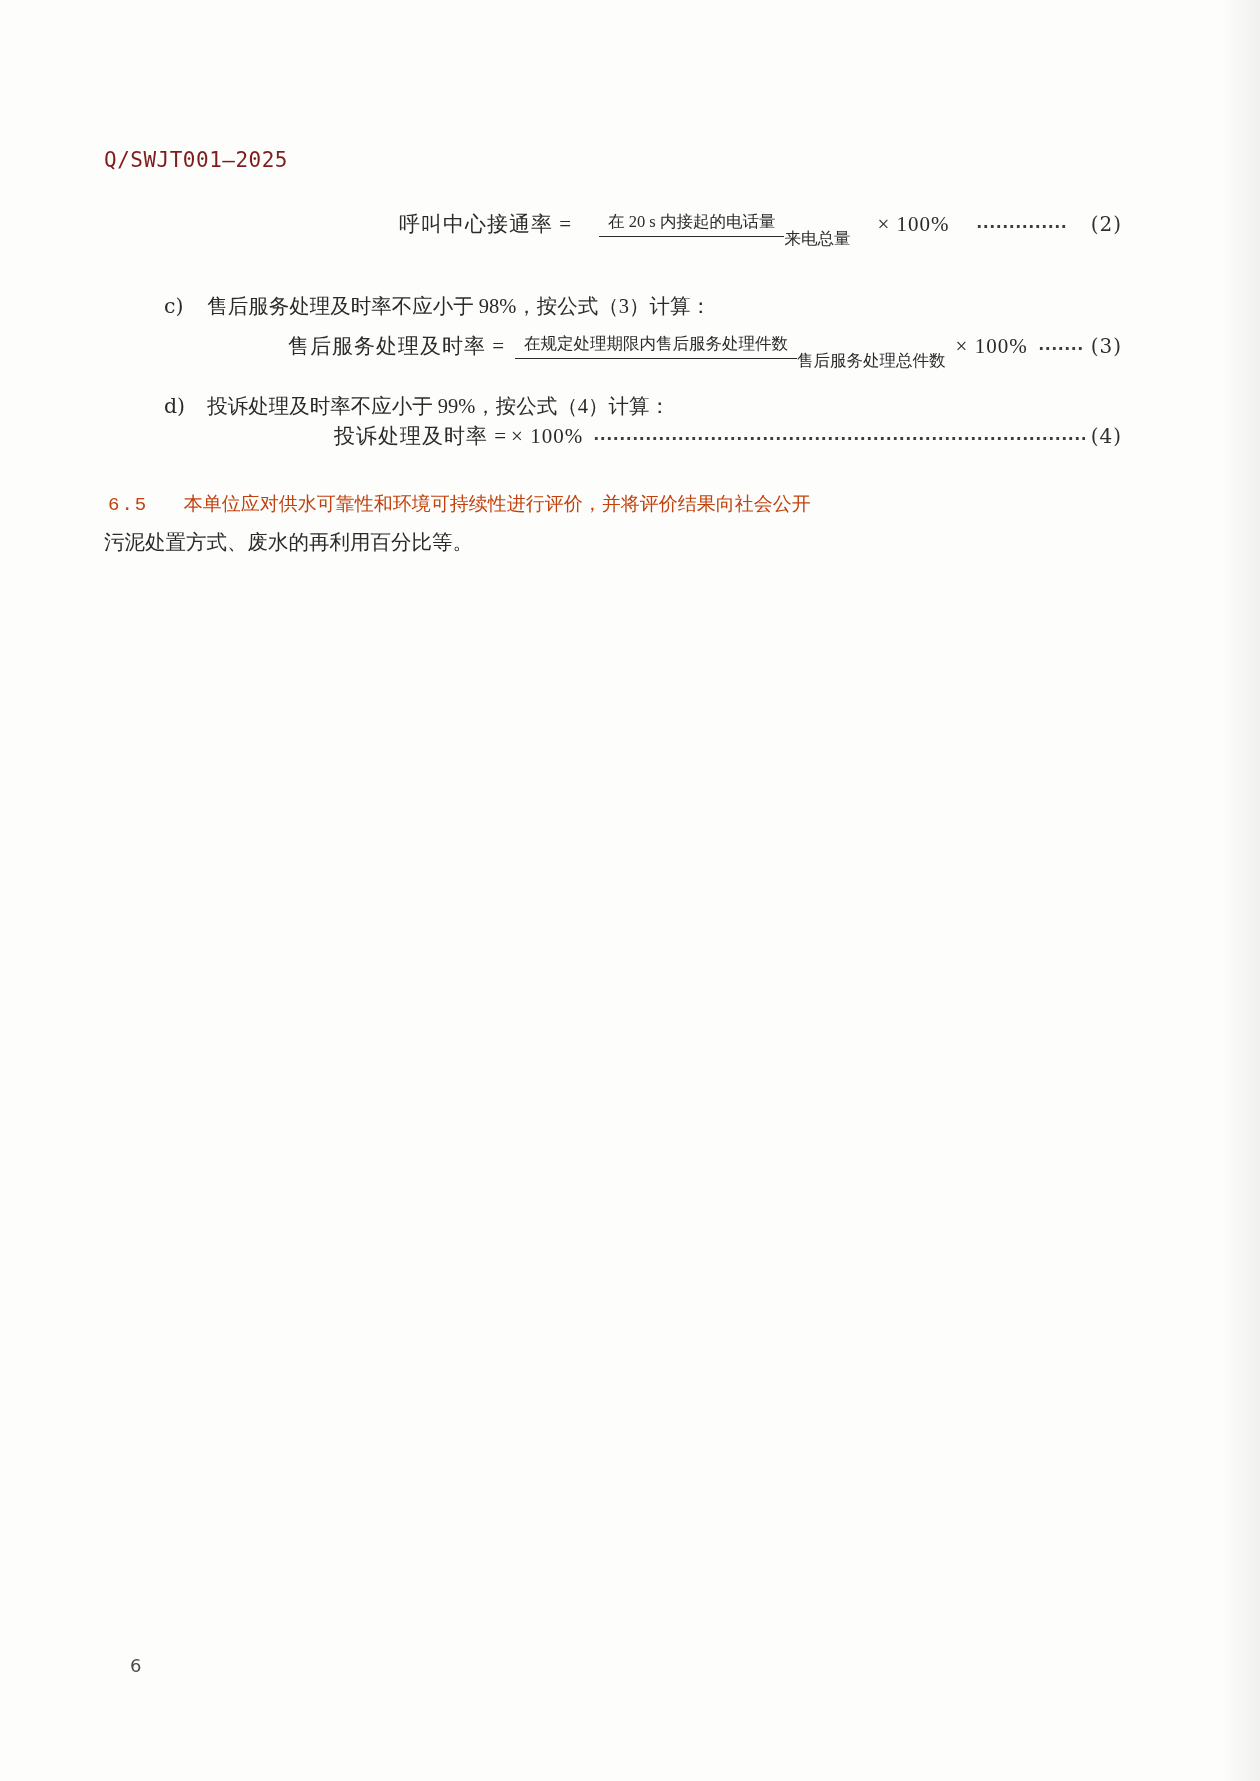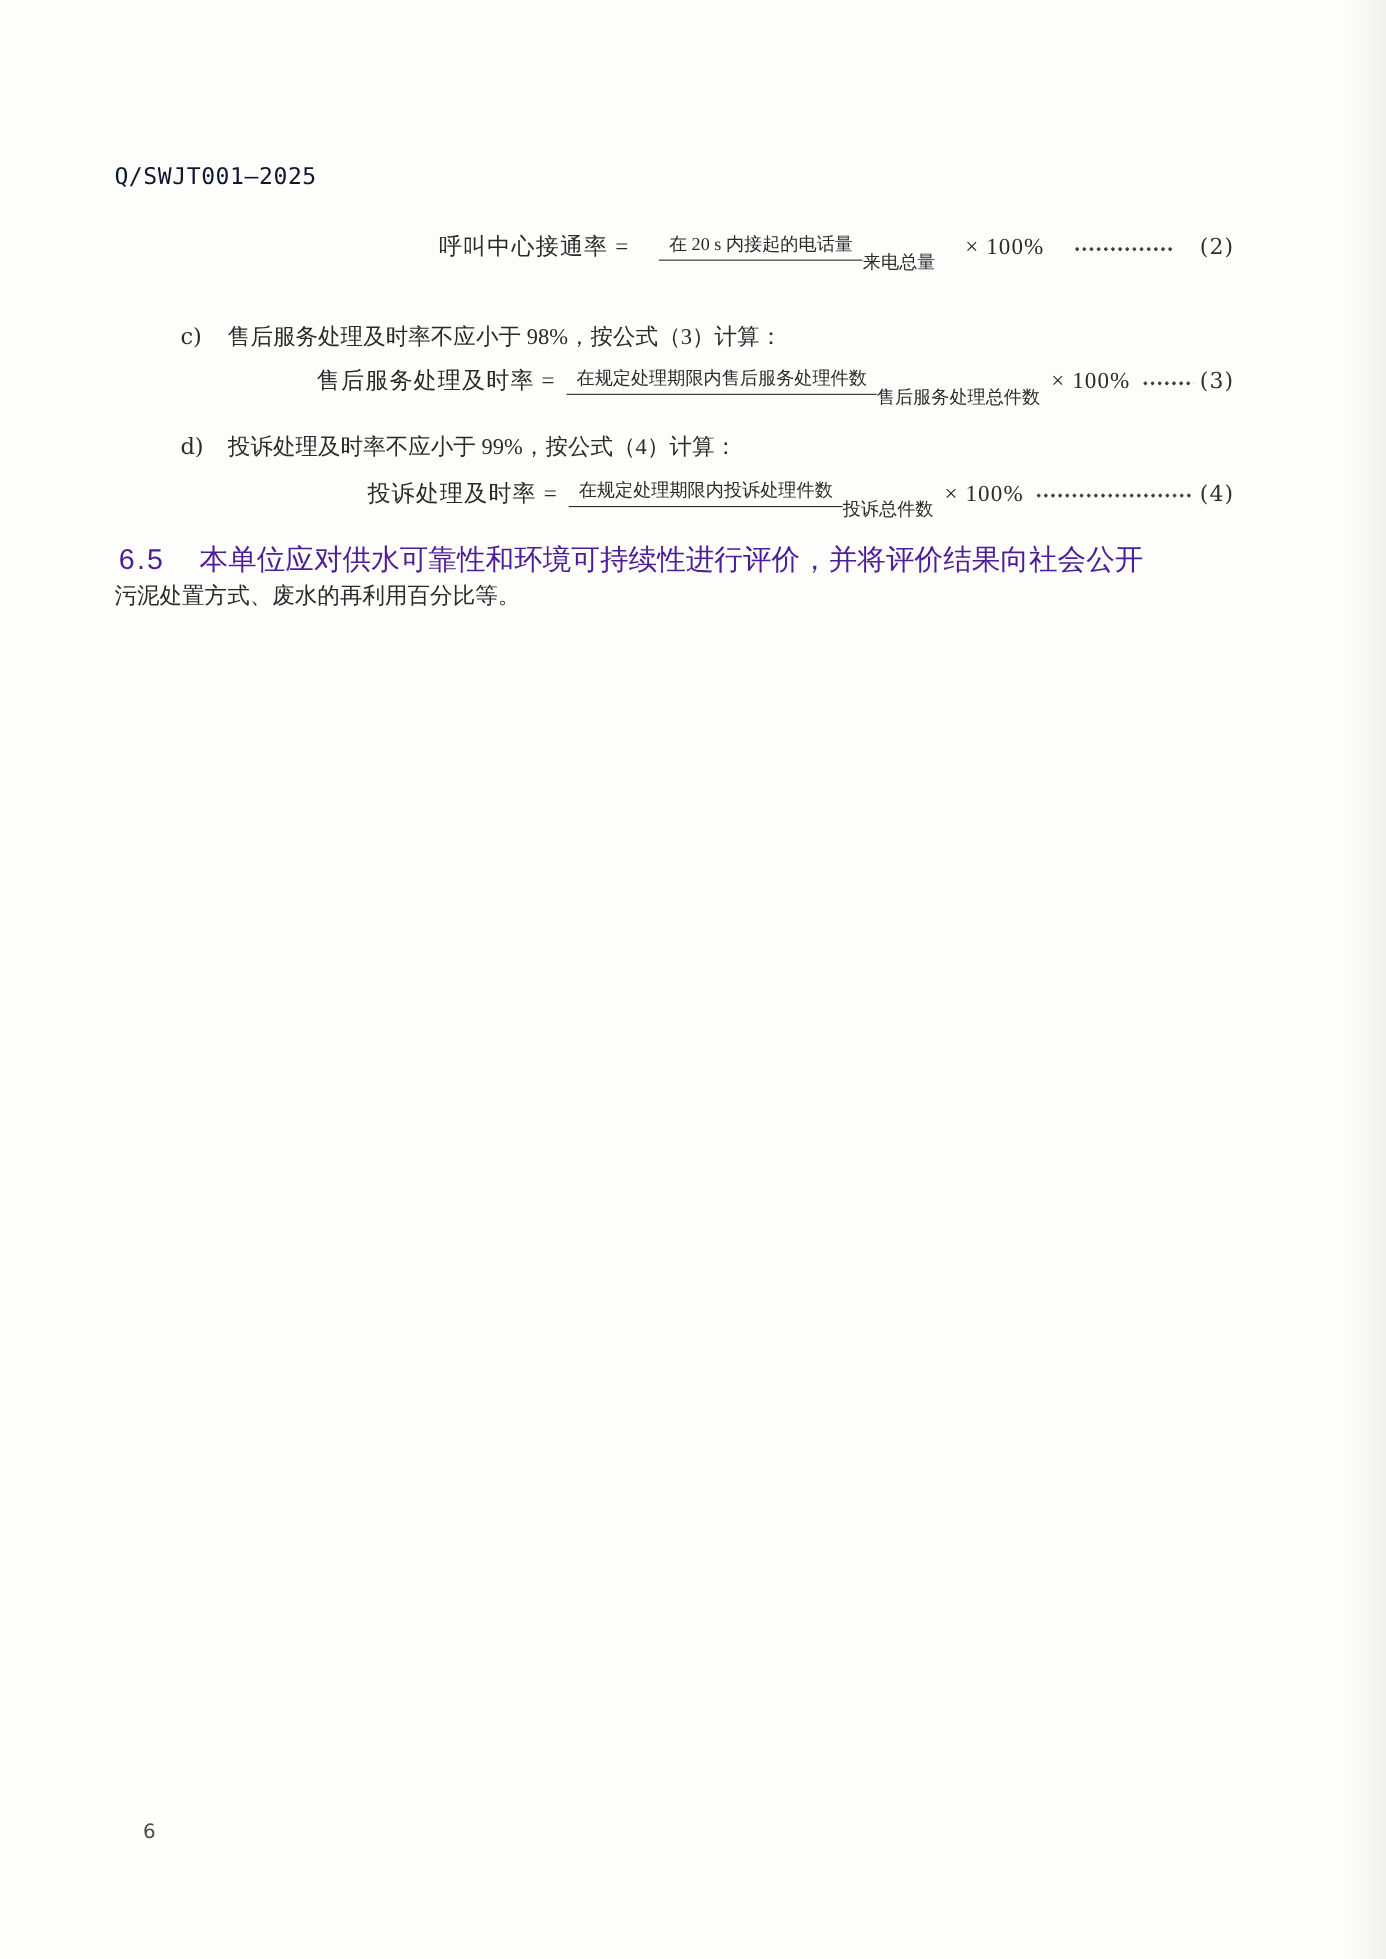--- a/index.html
+++ b/index.html
@@ -13,21 +13,21 @@
     color:#2a2a2a;
   }
   .scan-edge{
     position:absolute;top:0;right:0;bottom:0;width:38px;
     background:linear-gradient(to right, rgba(0,0,0,0), rgba(0,0,0,0.05));
     pointer-events:none;
   }
   .doc-header{
     position:absolute;left:104px;top:148px;
     font-family:"DejaVu Sans Mono","Liberation Mono",monospace;
-    font-size:21px;letter-spacing:0.5px;color:#0f172a;
+    font-size:21px;letter-spacing:0.5px;color:#7f1d1d;
   }
   
   .formula-row{
     position:absolute;left:0;width:1122px;
     display:flex;align-items:center;
   }
   .f-indent{flex:0 0 auto;height:1px;}
   .f-lhs{font-size:21px;white-space:nowrap;letter-spacing:1px;}
   .fraction{
     display:inline-flex;align-items:center;
@@ -44,22 +44,22 @@
   .f-eqno{
     font-family:"DejaVu Serif","Liberation Serif",serif;
     font-size:20px;white-space:nowrap;letter-spacing:1px;color:#303030;
   }
   
   .item-row{position:absolute;left:164px;font-size:20.5px;white-space:nowrap;}
   .item-marker{display:inline-block;width:38px;font-family:"DejaVu Serif",serif;}
   
   .section-row{
     position:absolute;left:108px;
-    font-family:Liberation Sans, sans-serif;
-    font-size:26px;white-space:nowrap;color:#4c1d95;
+    font-family:Liberation Mono, monospace;
+    font-size:19px;white-space:nowrap;color:#c2410c;
   }
   .section-number{display:inline-block;margin-right:24px;letter-spacing:2px;}
   
   .paragraph{position:absolute;left:104px;width:905px;font-size:20.5px;line-height:31px;}
   .para-line.first{padding-left:29px;}
   
   .page-number{
     position:absolute;left:130px;top:1655px;
     font-family:"DejaVu Sans","Liberation Sans",sans-serif;
     font-size:18px;color:#4c4c4c;
@@ -104,24 +104,20 @@
   </div>
 
   <div class="item-row" style="top:392px;">
     <span class="item-marker">d)</span>
     <span class="item-text">投诉处理及时率不应小于 99%，按公式（4）计算：</span>
   </div>
 
   <div class="formula-row" style="top:422px;align-items:center;">
     <div class="f-indent" style="width:334px"></div>
     <span class="f-lhs">投诉处理及时率 =</span>
-    <span class="fraction">
-      <span class="num">在规定处理期限内投诉处理件数</span>
-      <span class="den">投诉总件数</span>
-    </span>
     <span class="f-mult">× 100%</span>
     <span class="leader"></span>
     <span class="f-eqno">(4)</span>
   </div>
 
   <div class="section-row" style="top:491px;">
     <span class="section-number">6.5</span>
     <span class="section-text">本单位应对供水可靠性和环境可持续性进行评价，并将评价结果向社会公开</span>
   </div>
 

